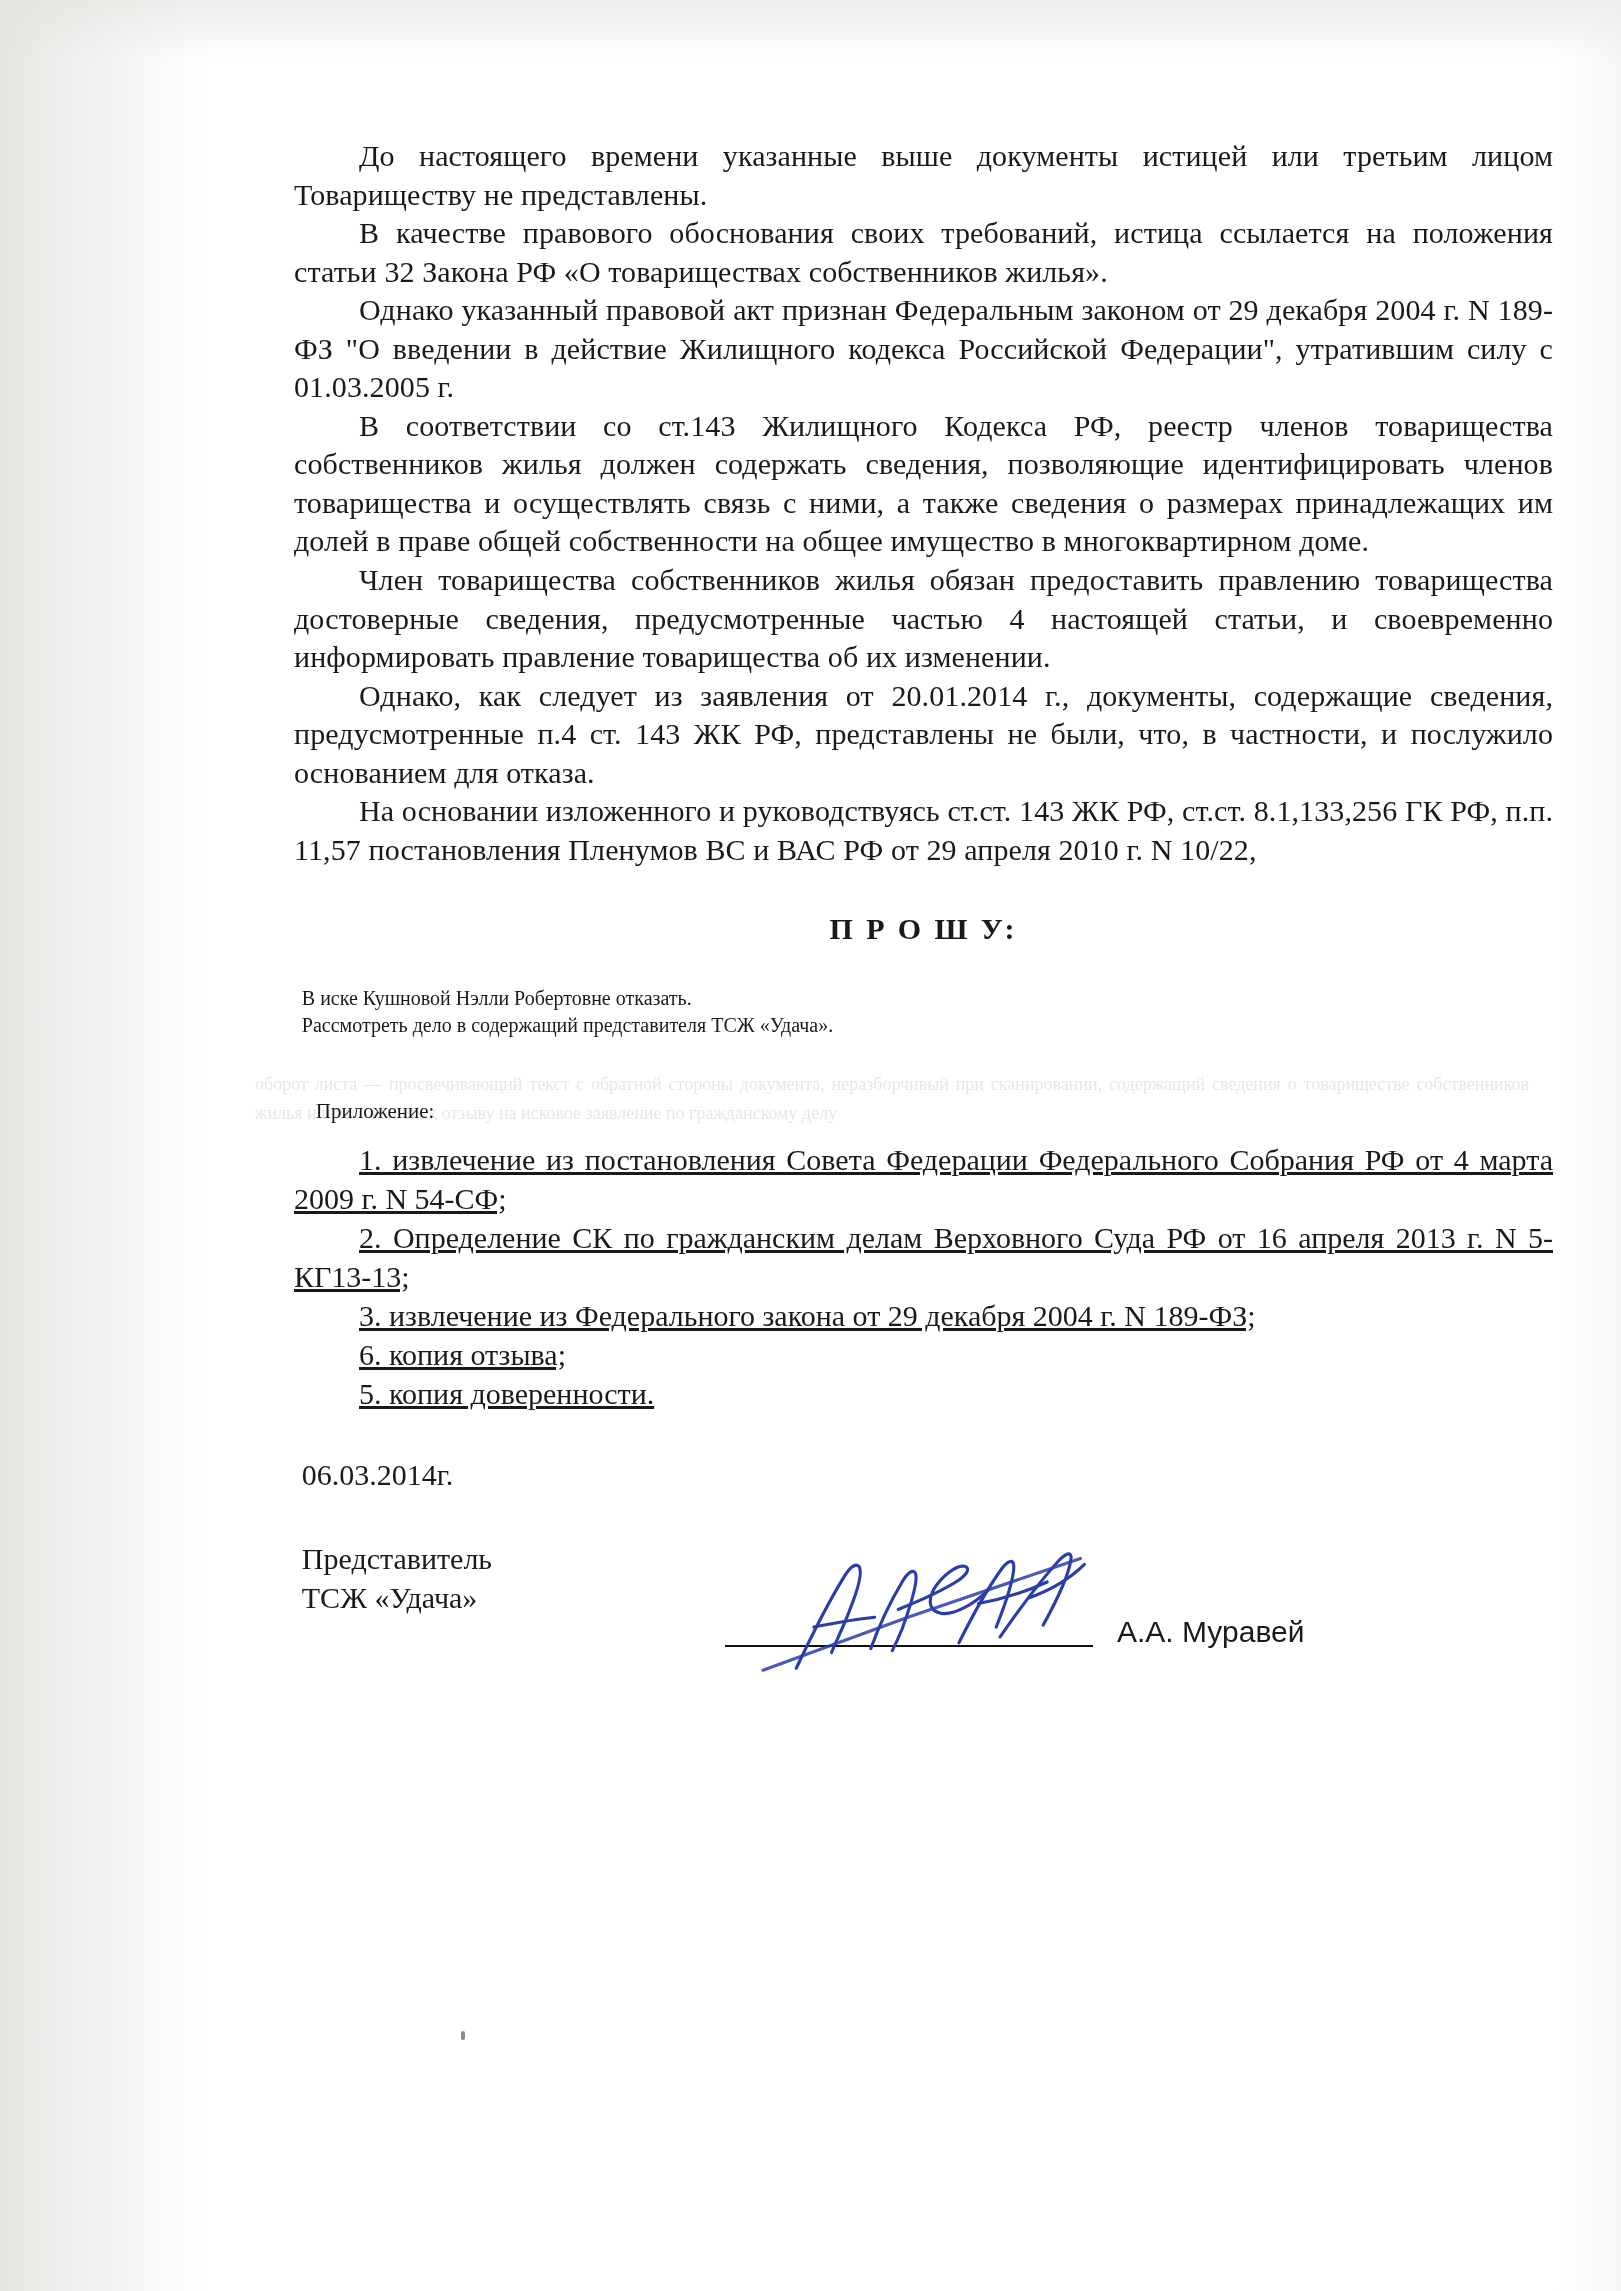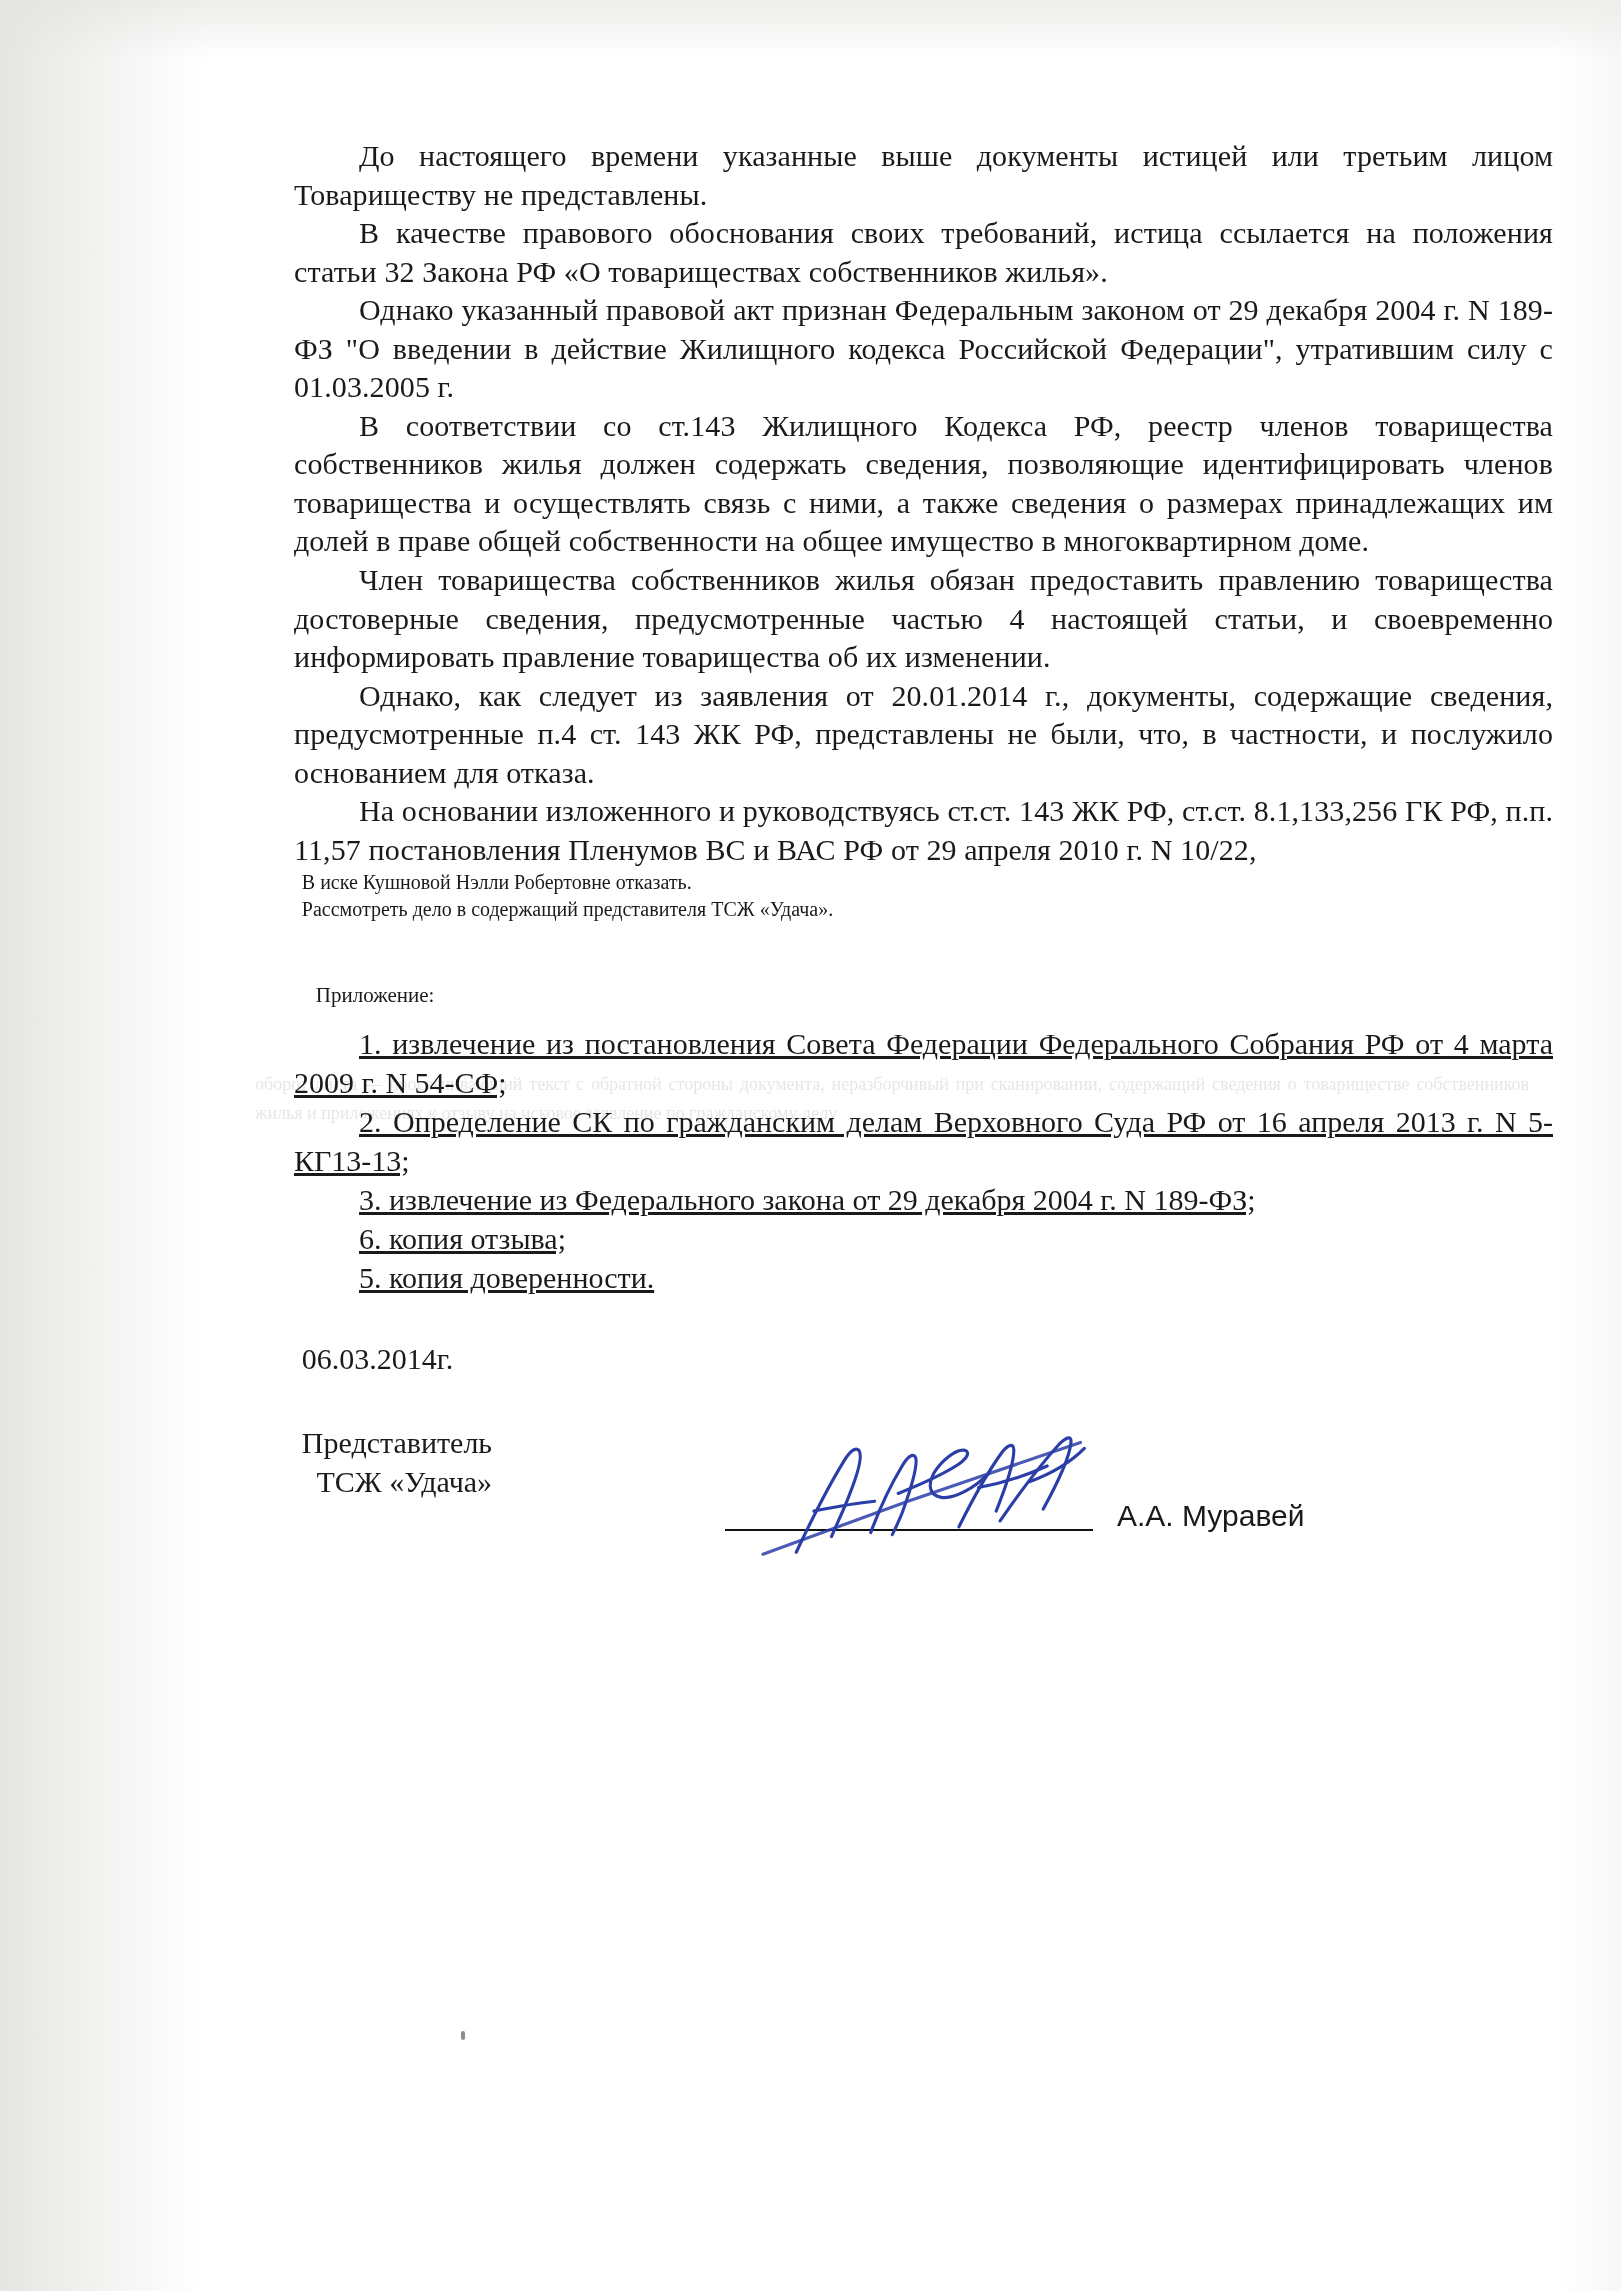--- a/index.html
+++ b/index.html
@@ -81,21 +81,20 @@
   }
   .date-line {
     margin: 0;
     font-size: 30px;
     padding-left: 7.8px;
   }
   .signature-block {
     position: relative;
     margin-top: 47px;
     height: 137px;
-    text-align: right;
   }
   .sig-role {
     position: absolute;
     left: 7.8px;
     top: 0;
     font-size: 30px;
     line-height: 1.33;
   }
   .sig-line {
     position: absolute;
@@ -156,20 +155,21 @@
   <div class="content">
 
     <p class="para">До настоящего времени указанные выше документы истицей или третьим лицом Товариществу не представлены.</p>
     <p class="para">В качестве правового обоснования своих требований, истица ссылается на положения статьи 32 Закона РФ «О товариществах собственников жилья».</p>
     <p class="para">Однако указанный правовой акт признан Федеральным законом от 29 декабря 2004 г. N 189-ФЗ "О введении в действие Жилищного кодекса Российской Федерации", утратившим силу с 01.03.2005 г.</p>
     <p class="para">В соответствии со ст.143 Жилищного Кодекса РФ, реестр членов товарищества собственников жилья должен содержать сведения, позволяющие идентифицировать членов товарищества и осуществлять связь с ними, а также сведения о размерах принадлежащих им долей в праве общей собственности на общее имущество в многоквартирном доме.</p>
     <p class="para">Член товарищества собственников жилья обязан предоставить правлению товарищества достоверные сведения, предусмотренные частью 4 настоящей статьи, и своевременно информировать правление товарищества об их изменении.</p>
     <p class="para">Однако, как следует из заявления от 20.01.2014 г., документы, содержащие сведения, предусмотренные п.4 ст. 143 ЖК РФ, представлены не были, что, в частности, и послужило основанием для отказа.</p>
     <p class="para">На основании изложенного и руководствуясь ст.ст. 143 ЖК РФ, ст.ст. 8.1,133,256 ГК РФ, п.п. 11,57 постановления Пленумов ВС и ВАС РФ от 29 апреля 2010 г. N 10/22,</p>
 
+    <div class="heading-prosu">П Р О Ш У:</div>
 
     <div class="block-request">
       <p>В иске Кушновой Нэлли Робертовне отказать.</p>
       <p>Рассмотреть дело в содержащий представителя ТСЖ «Удача».</p>
     </div>
 
     <div class="spacer-md"></div>
 
     <p class="appendix-title">Приложение:</p>
     <p class="appendix-item">1. извлечение из постановления Совета Федерации Федерального Собрания РФ от 4 марта 2009 г. N 54-СФ;</p>

